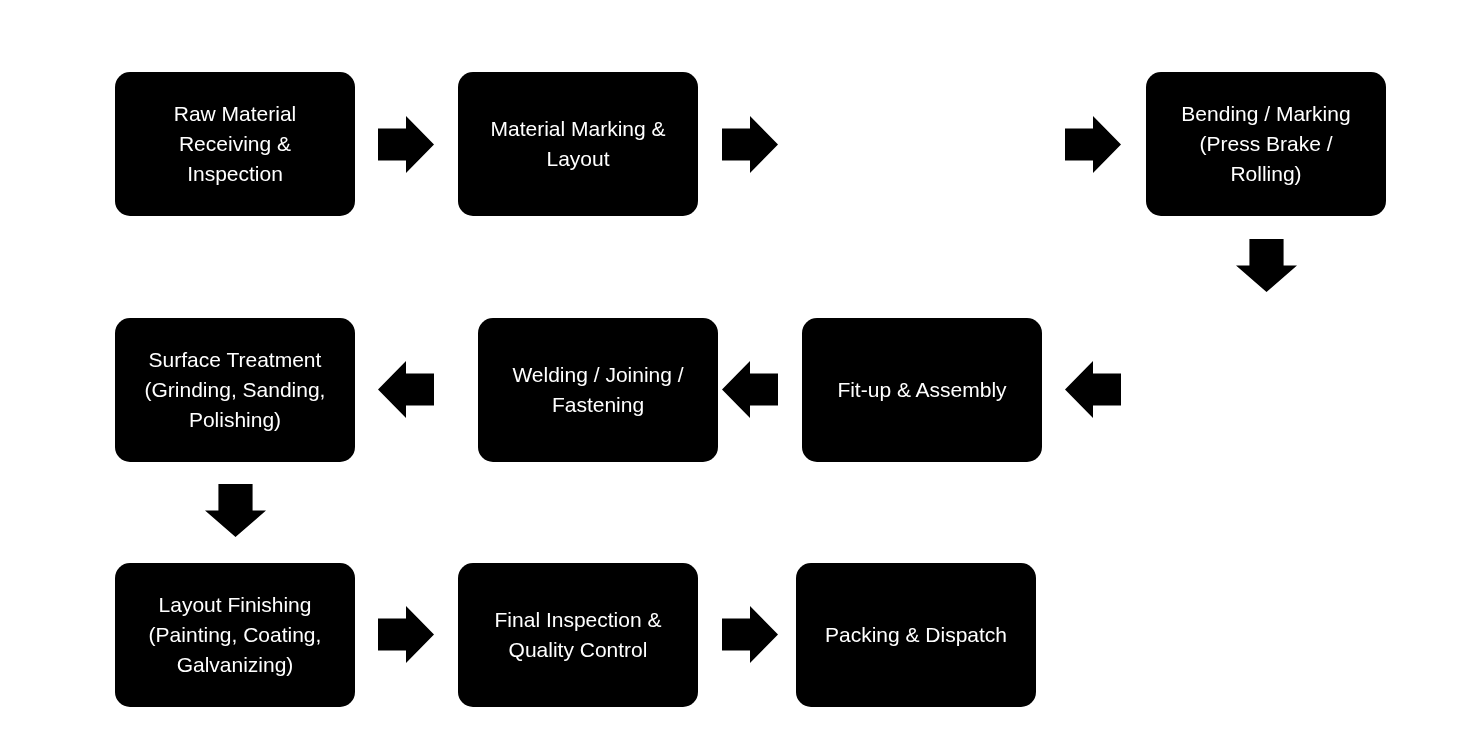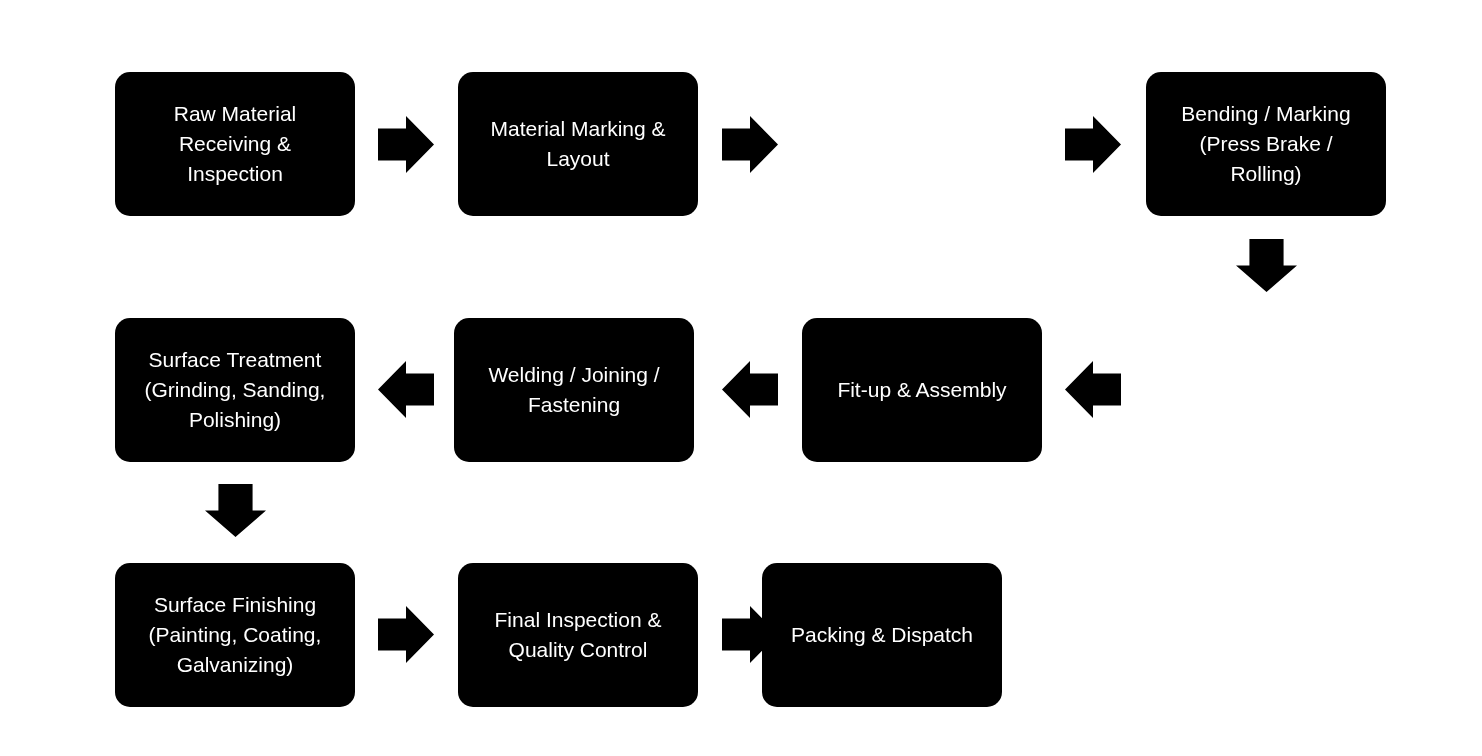--- a/index.html
+++ b/index.html
@@ -88,47 +88,47 @@
 
 
   <div class="arrow arrow-left" style="left:1065px; top:361px"></div>
 
   <div class="node" style="left:802px; top:318px">
     <span class="node-label">Fit-up &amp; Assembly</span>
   </div>
 
   <div class="arrow arrow-left" style="left:722px; top:361px"></div>
 
-  <div class="node" style="left:454px; top:318px">
+  <div class="node" style="left:478px; top:318px">
     <span class="node-label">Welding / Joining /
 Fastening</span>
   </div>
 
   <div class="arrow arrow-left" style="left:378px; top:361px"></div>
 
   <div class="node" style="left:115px; top:318px">
     <span class="node-label">Surface Treatment
 (Grinding, Sanding,
 Polishing)</span>
   </div>
 
   <div class="arrow arrow-down" style="left:205px; top:484px"></div>
 
   <div class="node" style="left:115px; top:563px">
-    <span class="node-label">Surface Finishing
+    <span class="node-label">Layout Finishing
 (Painting, Coating,
 Galvanizing)</span>
   </div>
 
   <div class="arrow arrow-right" style="left:378px; top:606px"></div>
 
   <div class="node" style="left:458px; top:563px">
     <span class="node-label">Final Inspection &amp;
 Quality Control</span>
   </div>
 
   <div class="arrow arrow-right" style="left:722px; top:606px"></div>
 
-  <div class="node" style="left:762px; top:563px">
+  <div class="node" style="left:796px; top:563px">
     <span class="node-label">Packing &amp; Dispatch</span>
   </div>
 
 </div>
 
 </body></html>

